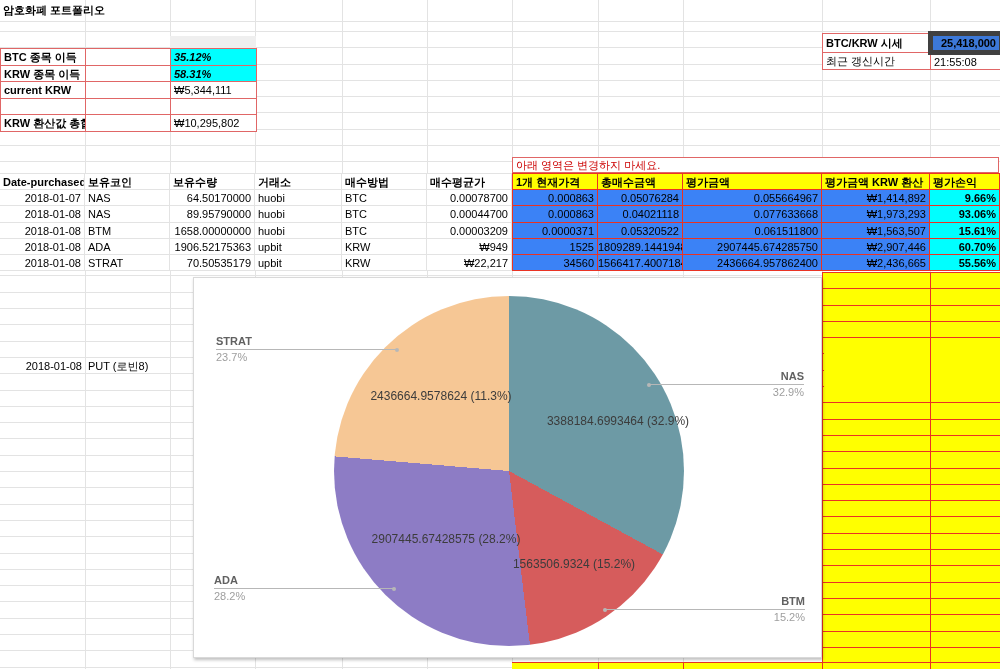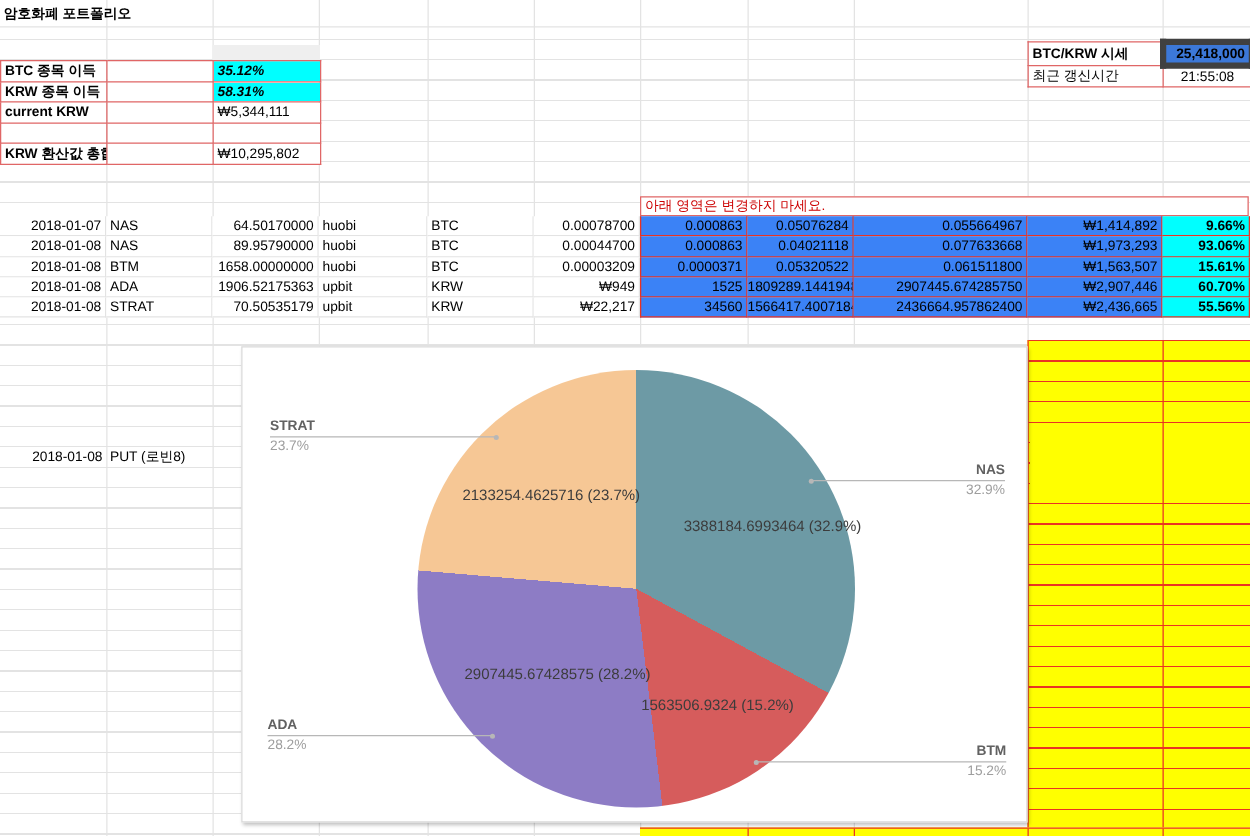--- a/index.html
+++ b/index.html
@@ -37,21 +37,21 @@
   table.sheet td{border:1px solid #e06666;padding:0 3px;line-height:14px;white-space:nowrap;
     overflow:hidden;background:#fff;box-sizing:border-box;}
   #summary{left:0;top:48px;width:256px;}
   #summary td.lbl{font-weight:bold;}
   #summary td.val{text-align:left;}
   #summary td.cyan{background:#00ffff;font-weight:bold;font-style:italic;}
   #ticker{left:822px;top:31px;width:179px;}
   #ticker td.lbl{font-weight:bold;}
   #ticker td.lbl2{font-weight:normal;}
   #ticker td.price{background:#3c78d8;border:5px solid #404040;font-weight:bold;text-align:right;}
-  #ticker td.time{text-align:center;}
+  #ticker td.time{text-align:left;}
   .graycell{position:absolute;left:170px;top:36px;width:86px;height:12px;background:#efefef;}
   
   .notice{position:absolute;left:512px;top:157px;width:487px;height:16px;box-sizing:border-box;
     border:1px solid #e06666;color:#cc0000;padding:1px 0 0 3px;background:#fff;line-height:13px;}
   
   #grid{position:absolute;left:0;top:173px;width:1000px;}
   
   .freerow{position:absolute;left:0;top:358px;height:17px;width:300px;}
   .freerow .cell{border:none;background:transparent;}
   
@@ -146,20 +146,33 @@
   <tr style="height:17px">
         <td class="lbl2">최근 갱신시간</td>
         <td class="time">21:55:08</td>
       </tr>
 </tbody>
   </table>
 
 <div class="notice">아래 영역은 변경하지 마세요.</div>
 
 <div id="grid">
+  <div class="hdr">
+    <div class="cell c0 txt white">Date-purchased</div>
+    <div class="cell c1 txt white">보유코인</div>
+    <div class="cell c2 txt white">보유수량</div>
+    <div class="cell c3 txt white">거래소</div>
+    <div class="cell c4 txt white">매수방법</div>
+    <div class="cell c5 txt white">매수평균가</div>
+    <div class="cell c6 txt ylw first">1개 현재가격</div>
+    <div class="cell c7 txt ylw">총매수금액</div>
+    <div class="cell c8 txt ylw">평가금액</div>
+    <div class="cell c9 txt ylw">평가금액 KRW 환산</div>
+    <div class="cell c10 txt ylw">평가손익</div>
+  </div>
   <div id="rows">
   <div class="trow">
     <div class="cell c0 num white">2018-01-07</div>
     <div class="cell c1 txt white">NAS</div>
     <div class="cell c2 num white">64.50170000</div>
     <div class="cell c3 txt white">huobi</div>
     <div class="cell c4 txt white">BTC</div>
     <div class="cell c5 num white">0.00078700</div>
     <div class="cell c6 num ylw first">0.000863</div>
     <div class="cell c7 num ylw">0.05076284</div>
@@ -240,21 +253,21 @@
 <div id="bottomstrip">
   <i style="left:86px"></i>
   <i style="left:171px"></i>
   <i style="left:310px"></i>
   <i style="left:418px"></i>
 </div>
 
 <div id="chart">
   <div id="pie" style="background: conic-gradient(rgb(109, 154, 165) 0deg, rgb(109, 154, 165) 118.47deg, rgb(214, 92, 92) 118.47deg, rgb(214, 92, 92) 173.14deg, rgb(141, 124, 197) 173.14deg, rgb(141, 124, 197) 274.8deg, rgb(246, 199, 149) 274.8deg, rgb(246, 199, 149) 360deg);"></div>
 
-  <div class="slice-label" style="left:247px;top:118px">2133254.4625716 (23.7%)</div>
+  <div class="slice-label" style="left:247px;top:118px">2436664.9578624 (11.3%)</div>
   <div class="slice-label" style="left:424px;top:143px">3388184.6993464 (32.9%)</div>
   <div class="slice-label" style="left:252px;top:261px">2907445.67428575 (28.2%)</div>
   <div class="slice-label" style="left:380px;top:286px">1563506.9324 (15.2%)</div>
 
   <div class="callout" style="left:22px;top:57px;width:182px">
     <div class="co-name">STRAT</div>
     <div class="co-line dot-r"></div>
     <div class="co-pct">23.7%</div>
   </div>
   <div class="callout right" style="left:454px;top:92px;width:156px">

